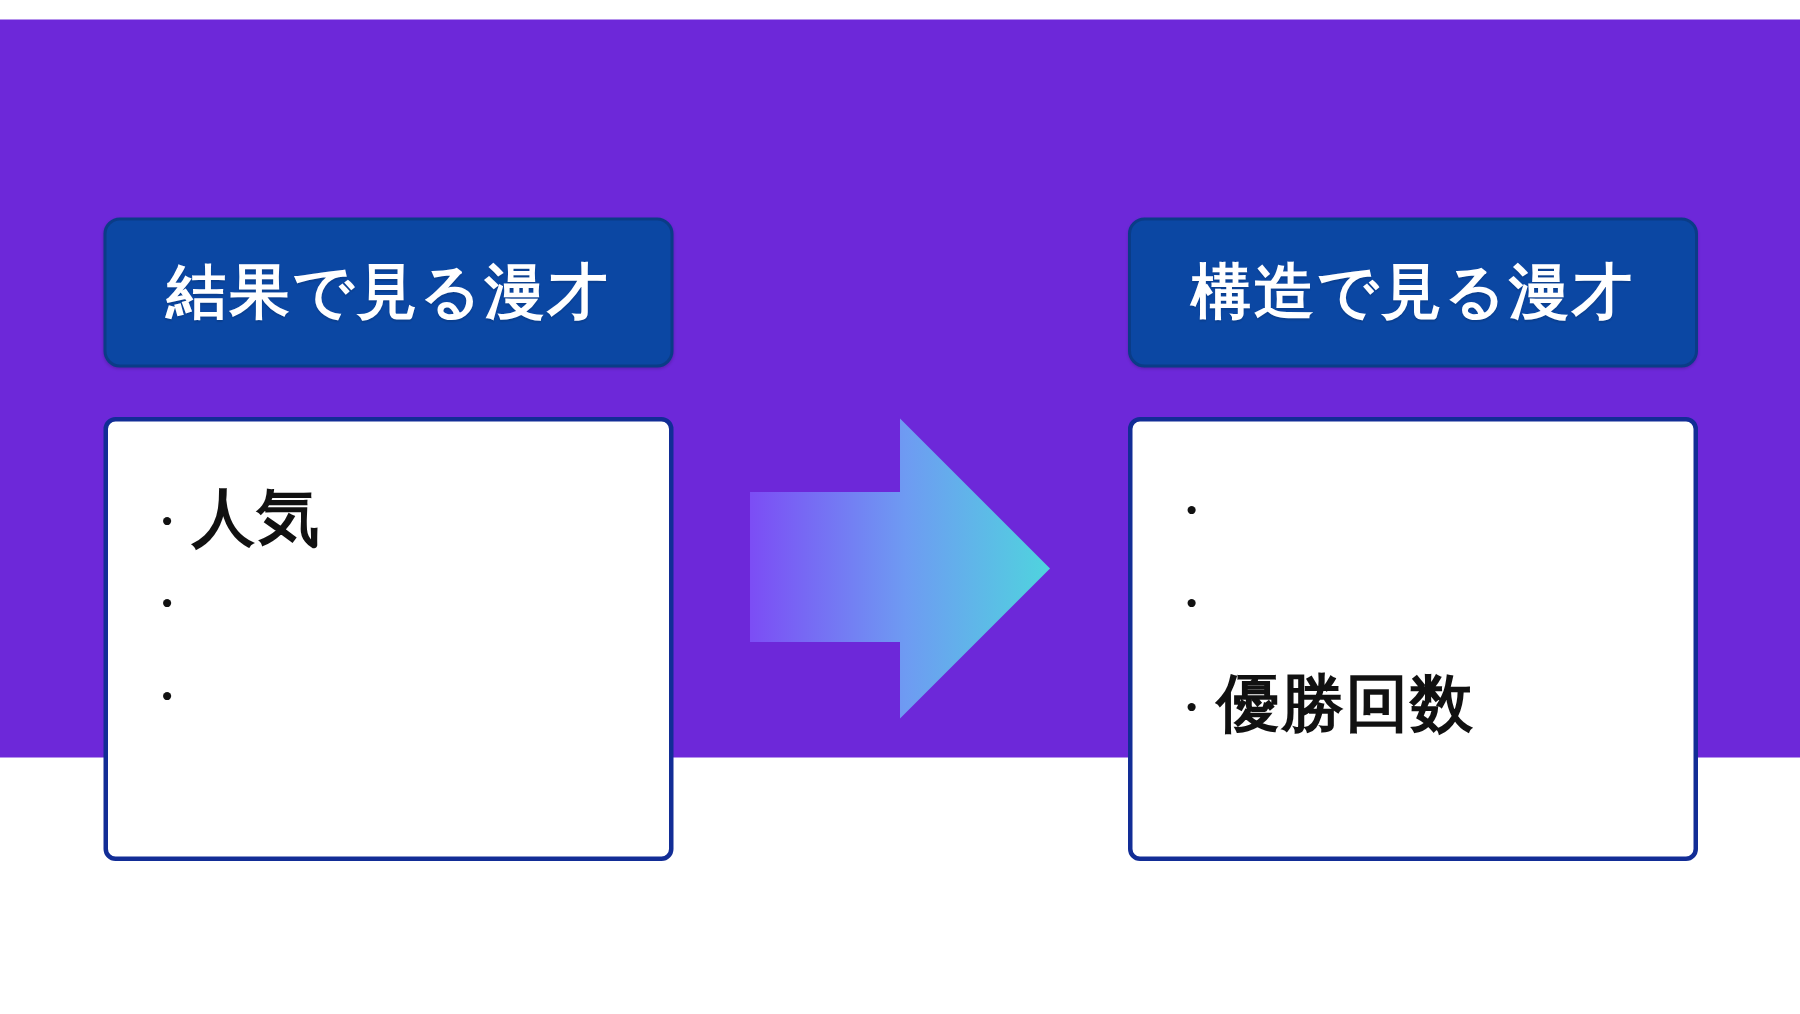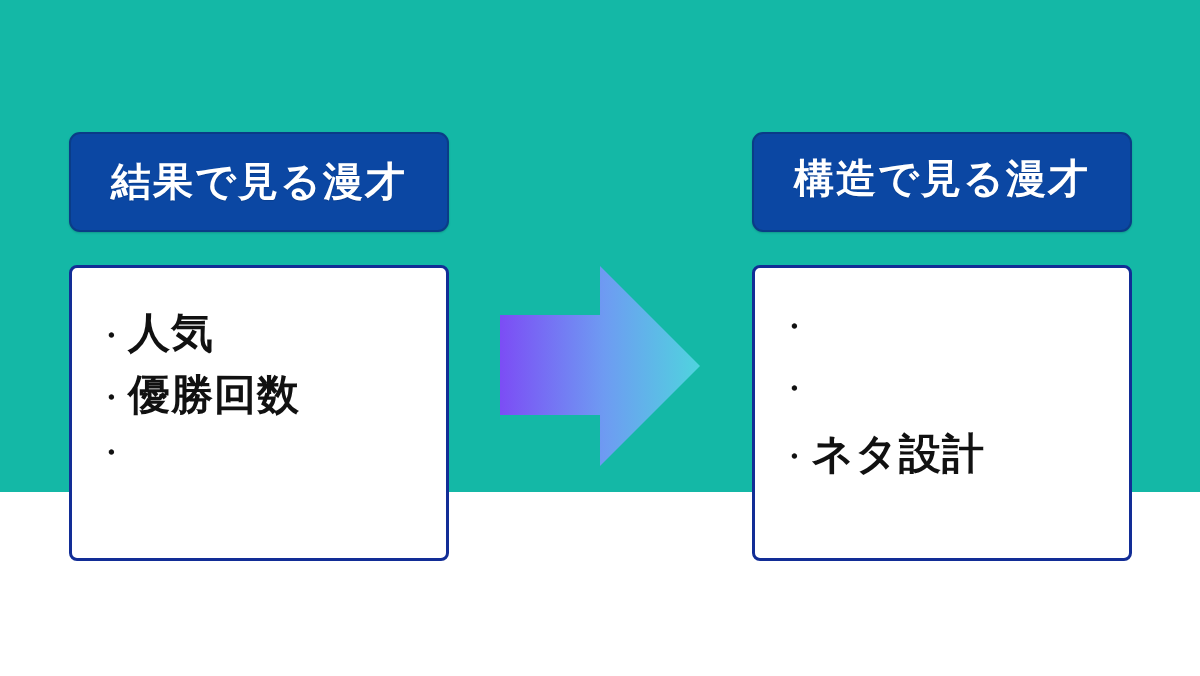--- a/index.html
+++ b/index.html
@@ -12,33 +12,33 @@
     width: 1200px;
     height: 676px;
     overflow: hidden;
     font-family: "Liberation Serif", "DejaVu Serif", serif;
     position: relative;
   }
 
   #slide {
     position: absolute;
     left: 0;
-    top: 0;
+    top: 13px;
     width: 1200px;
     height: 492px;
-    background: #14b8a6;
+    background: #6d28d9;
   }
 
   
   .panel {
     position: absolute;
     width: 380px;
   }
   .panel.left  { left: 69px;  top: 132px; }
-  .panel.right { left: 752px; top: 132px; font-family: Liberation Mono, monospace; }
+  .panel.right { left: 752px; top: 132px; }
 
   .panel-header {
     box-sizing: border-box;
     width: 380px;
     height: 100px;
     background: #0B47A3;
     border: 2px solid #0A3C87;
     border-radius: 11px;
     display: flex;
     align-items: center;
@@ -120,21 +120,20 @@
     </div>
 
     <div class="panel-body">
       <ul class="item-list">
         <li class="item-row">
           <span class="item-bullet">・</span>
           <span class="item-label">人気</span>
         </li>
         <li class="item-row">
           <span class="item-bullet">・</span>
-          <span class="item-label">優勝回数</span>
         </li>
         <li class="item-row">
           <span class="item-bullet">・</span>
         </li>
       </ul>
     </div>
   </div>
 
   <div id="arrow-wrap">
     <svg id="arrow-svg" viewBox="0 0 206 206" xmlns="http://www.w3.org/2000/svg">
@@ -158,19 +157,19 @@
     <div class="panel-body">
       <ul class="item-list">
         <li class="item-row">
           <span class="item-bullet">・</span>
         </li>
         <li class="item-row">
           <span class="item-bullet">・</span>
         </li>
         <li class="item-row">
           <span class="item-bullet">・</span>
-          <span class="item-label">ネタ設計</span>
+          <span class="item-label">優勝回数</span>
         </li>
       </ul>
     </div>
   </div>
 
 </div>
 
 </body></html>

